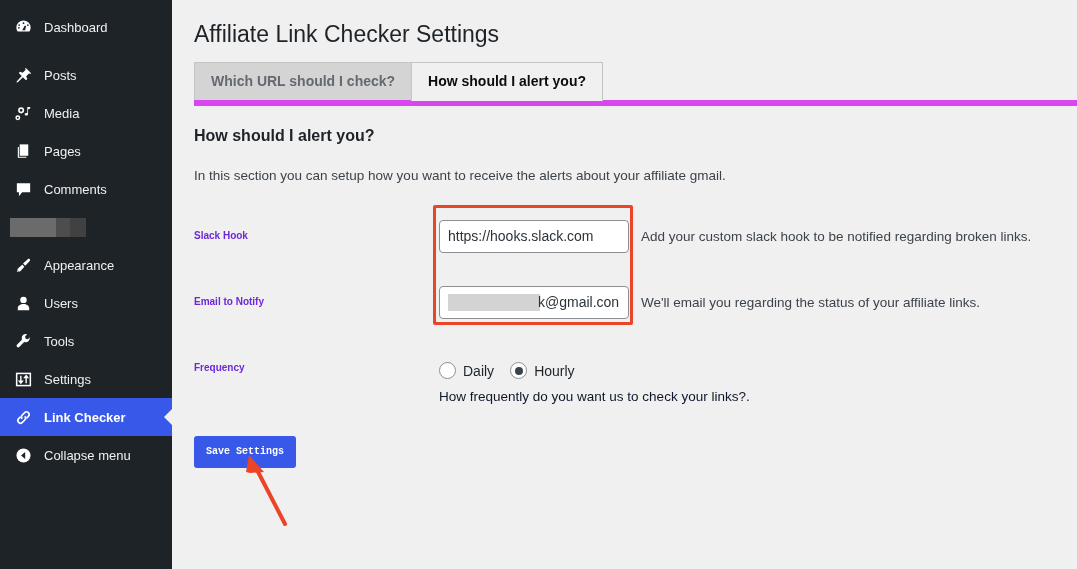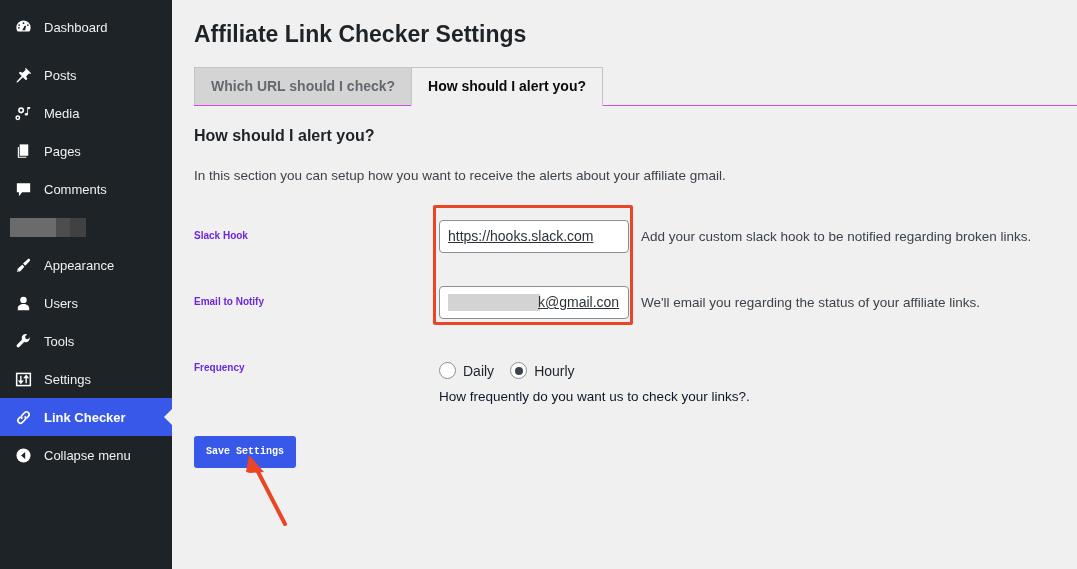--- a/index.html
+++ b/index.html
@@ -78,33 +78,33 @@
     flex: 1;
     height: 569px;
     background: #f0f0f1;
     position: relative;
     padding: 0 0 0 22px;
     overflow: hidden;
   }
 
   .page-title {
     font-size: 23px;
-    font-weight: 700;
+    font-weight: 400;
     color: #1d2327;
     margin: 0;
     padding: 20px 0 14px 0;
     line-height: 1.3;
   }
 
   
   .tab-bar {
     display: flex;
     align-items: flex-end;
     height: 42px;
-    border-bottom: 1px solid #d946ef;
+    border-bottom: 6px solid #d946ef;
     margin-right: 0;
     position: relative;
   }
   .tab {
     height: 38px;
     display: flex;
     align-items: center;
     padding: 0 16px;
     font-size: 14px;
     font-weight: bold;
@@ -173,21 +173,21 @@
     color: #2c3338;
     padding: 0 8px;
     font-family: "Liberation Sans", sans-serif;
     outline: none;
     overflow: hidden;
     white-space: nowrap;
     display: flex;
     align-items: center;
     position: relative;
   }
-  .txt-input .val { line-height: 1; text-decoration: underline; }
+  .txt-input .val { line-height: 1; }
   .redact-inline {
     display: inline-block;
     width: 92px;
     height: 17px;
     background: #d3d3d3;
     vertical-align: middle;
     margin-right: -2px;
   }
   .help {
     font-size: 13.5px;

